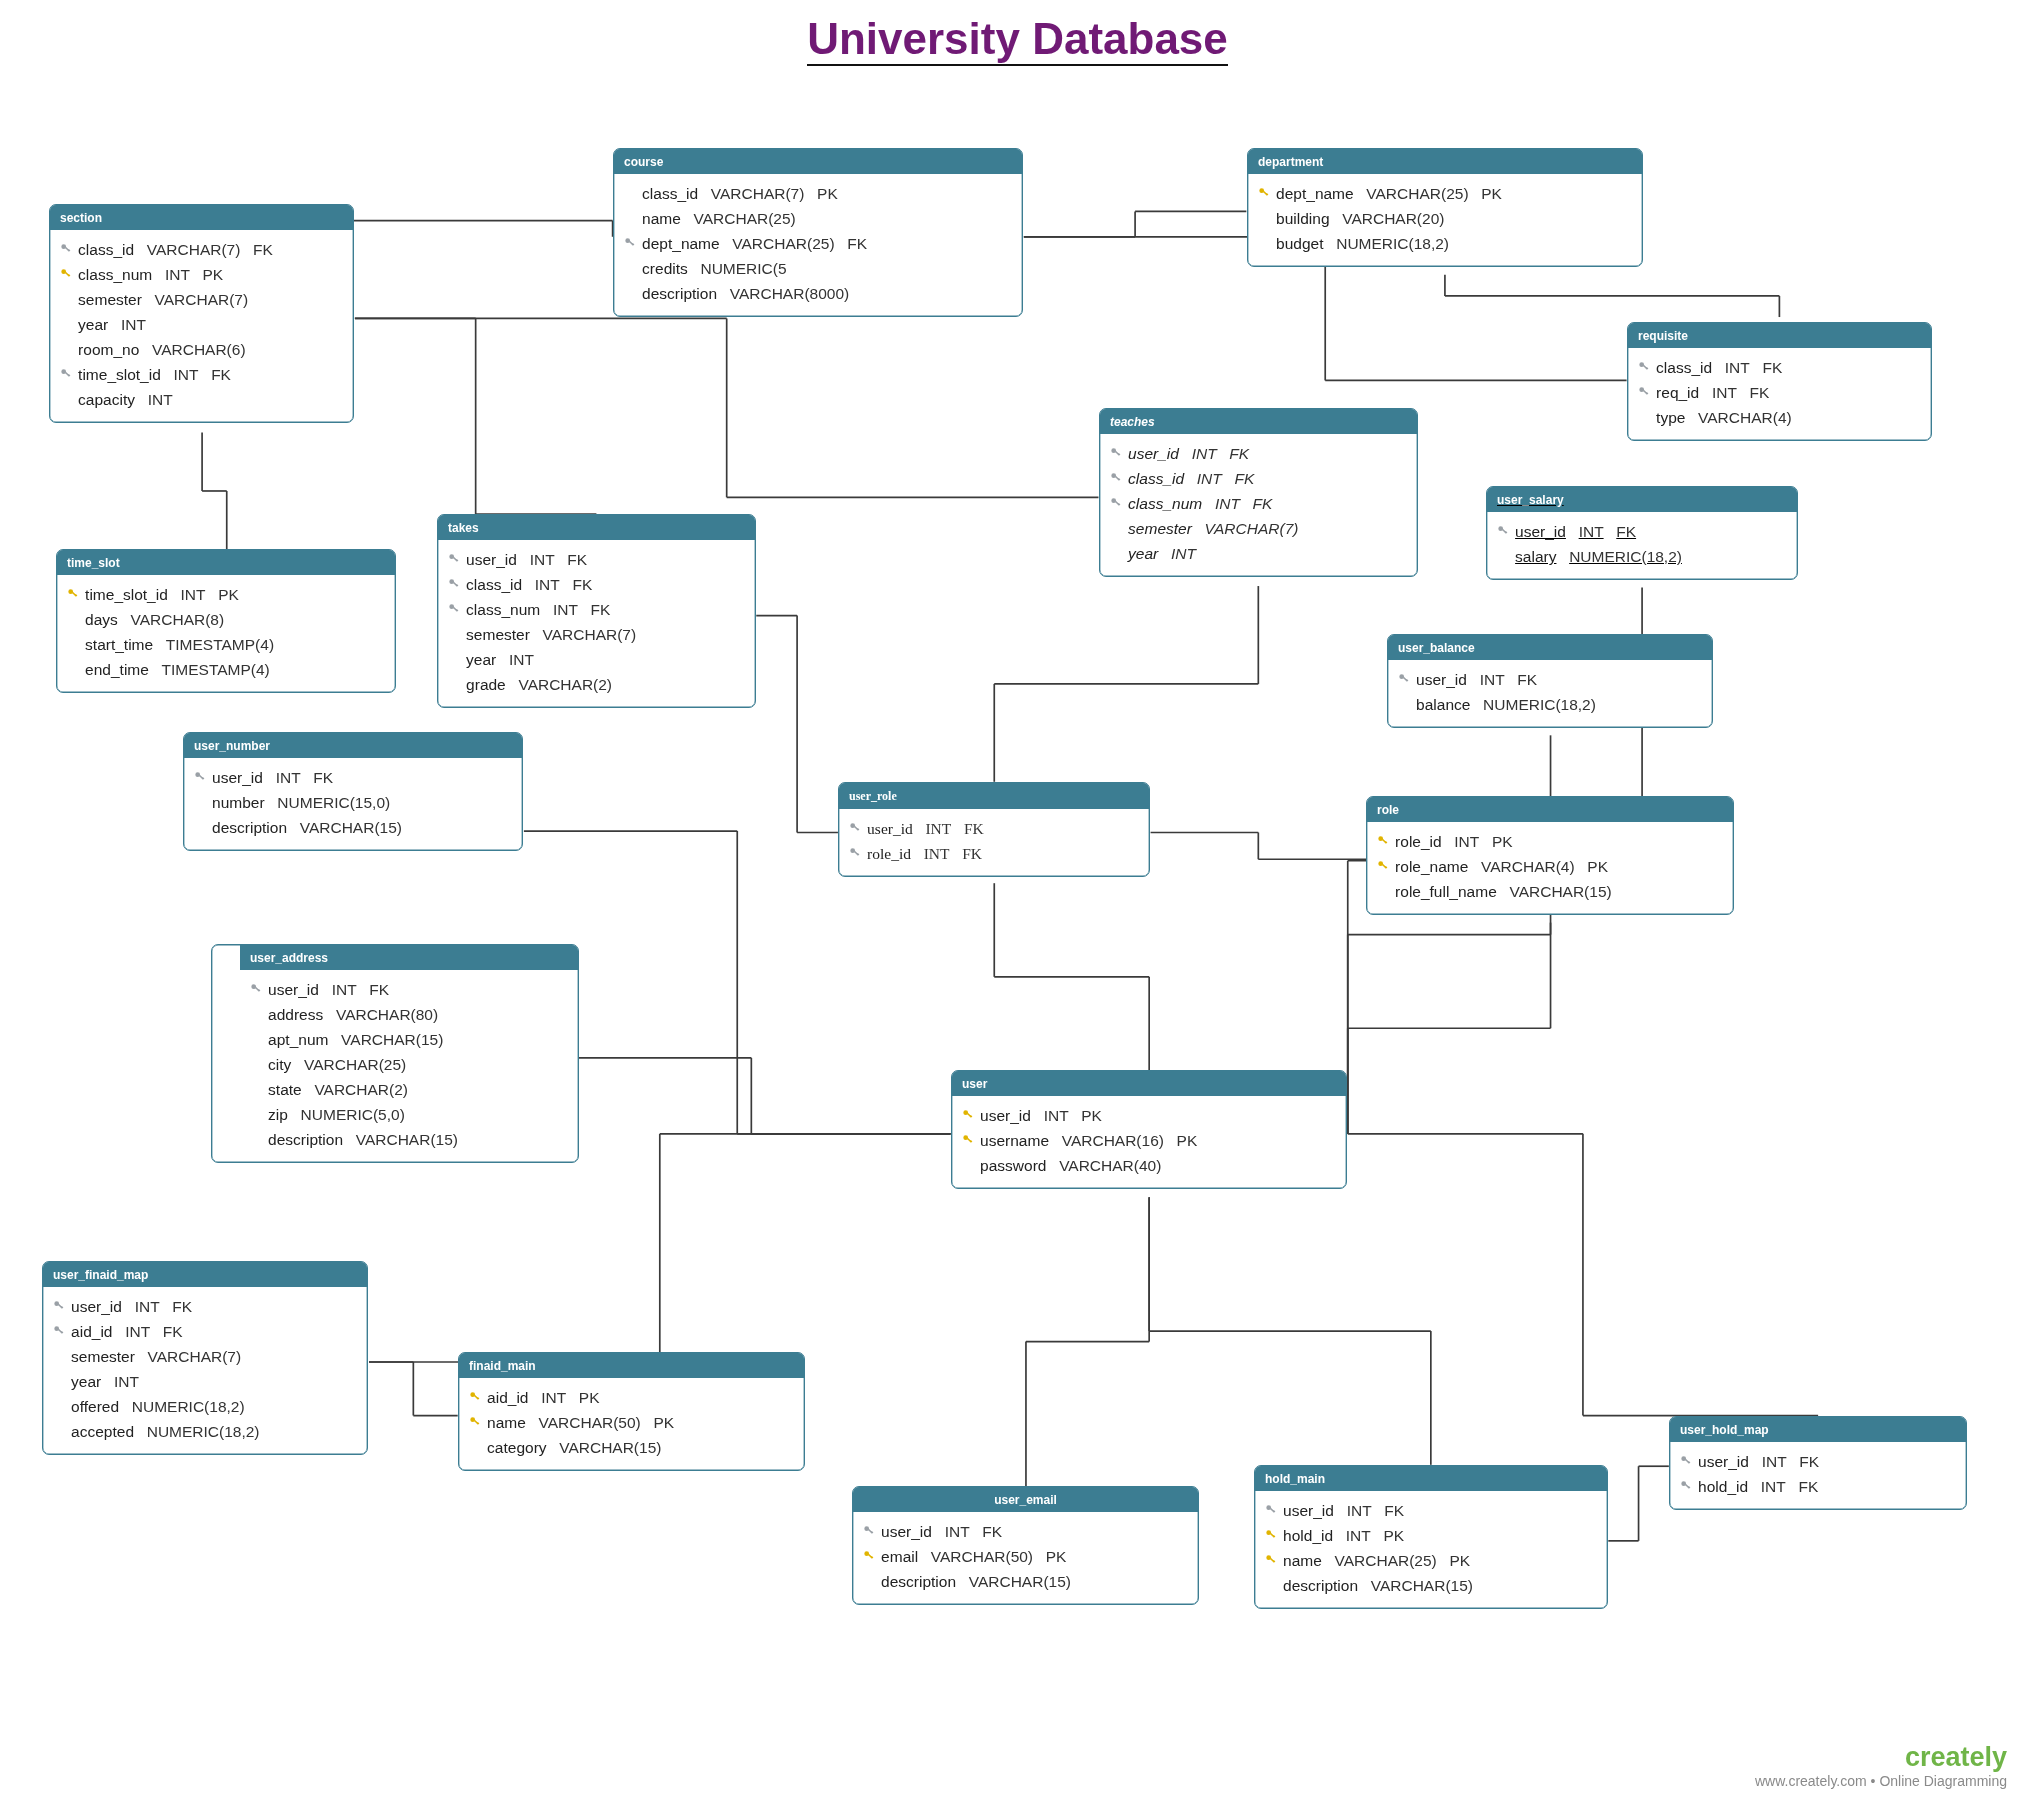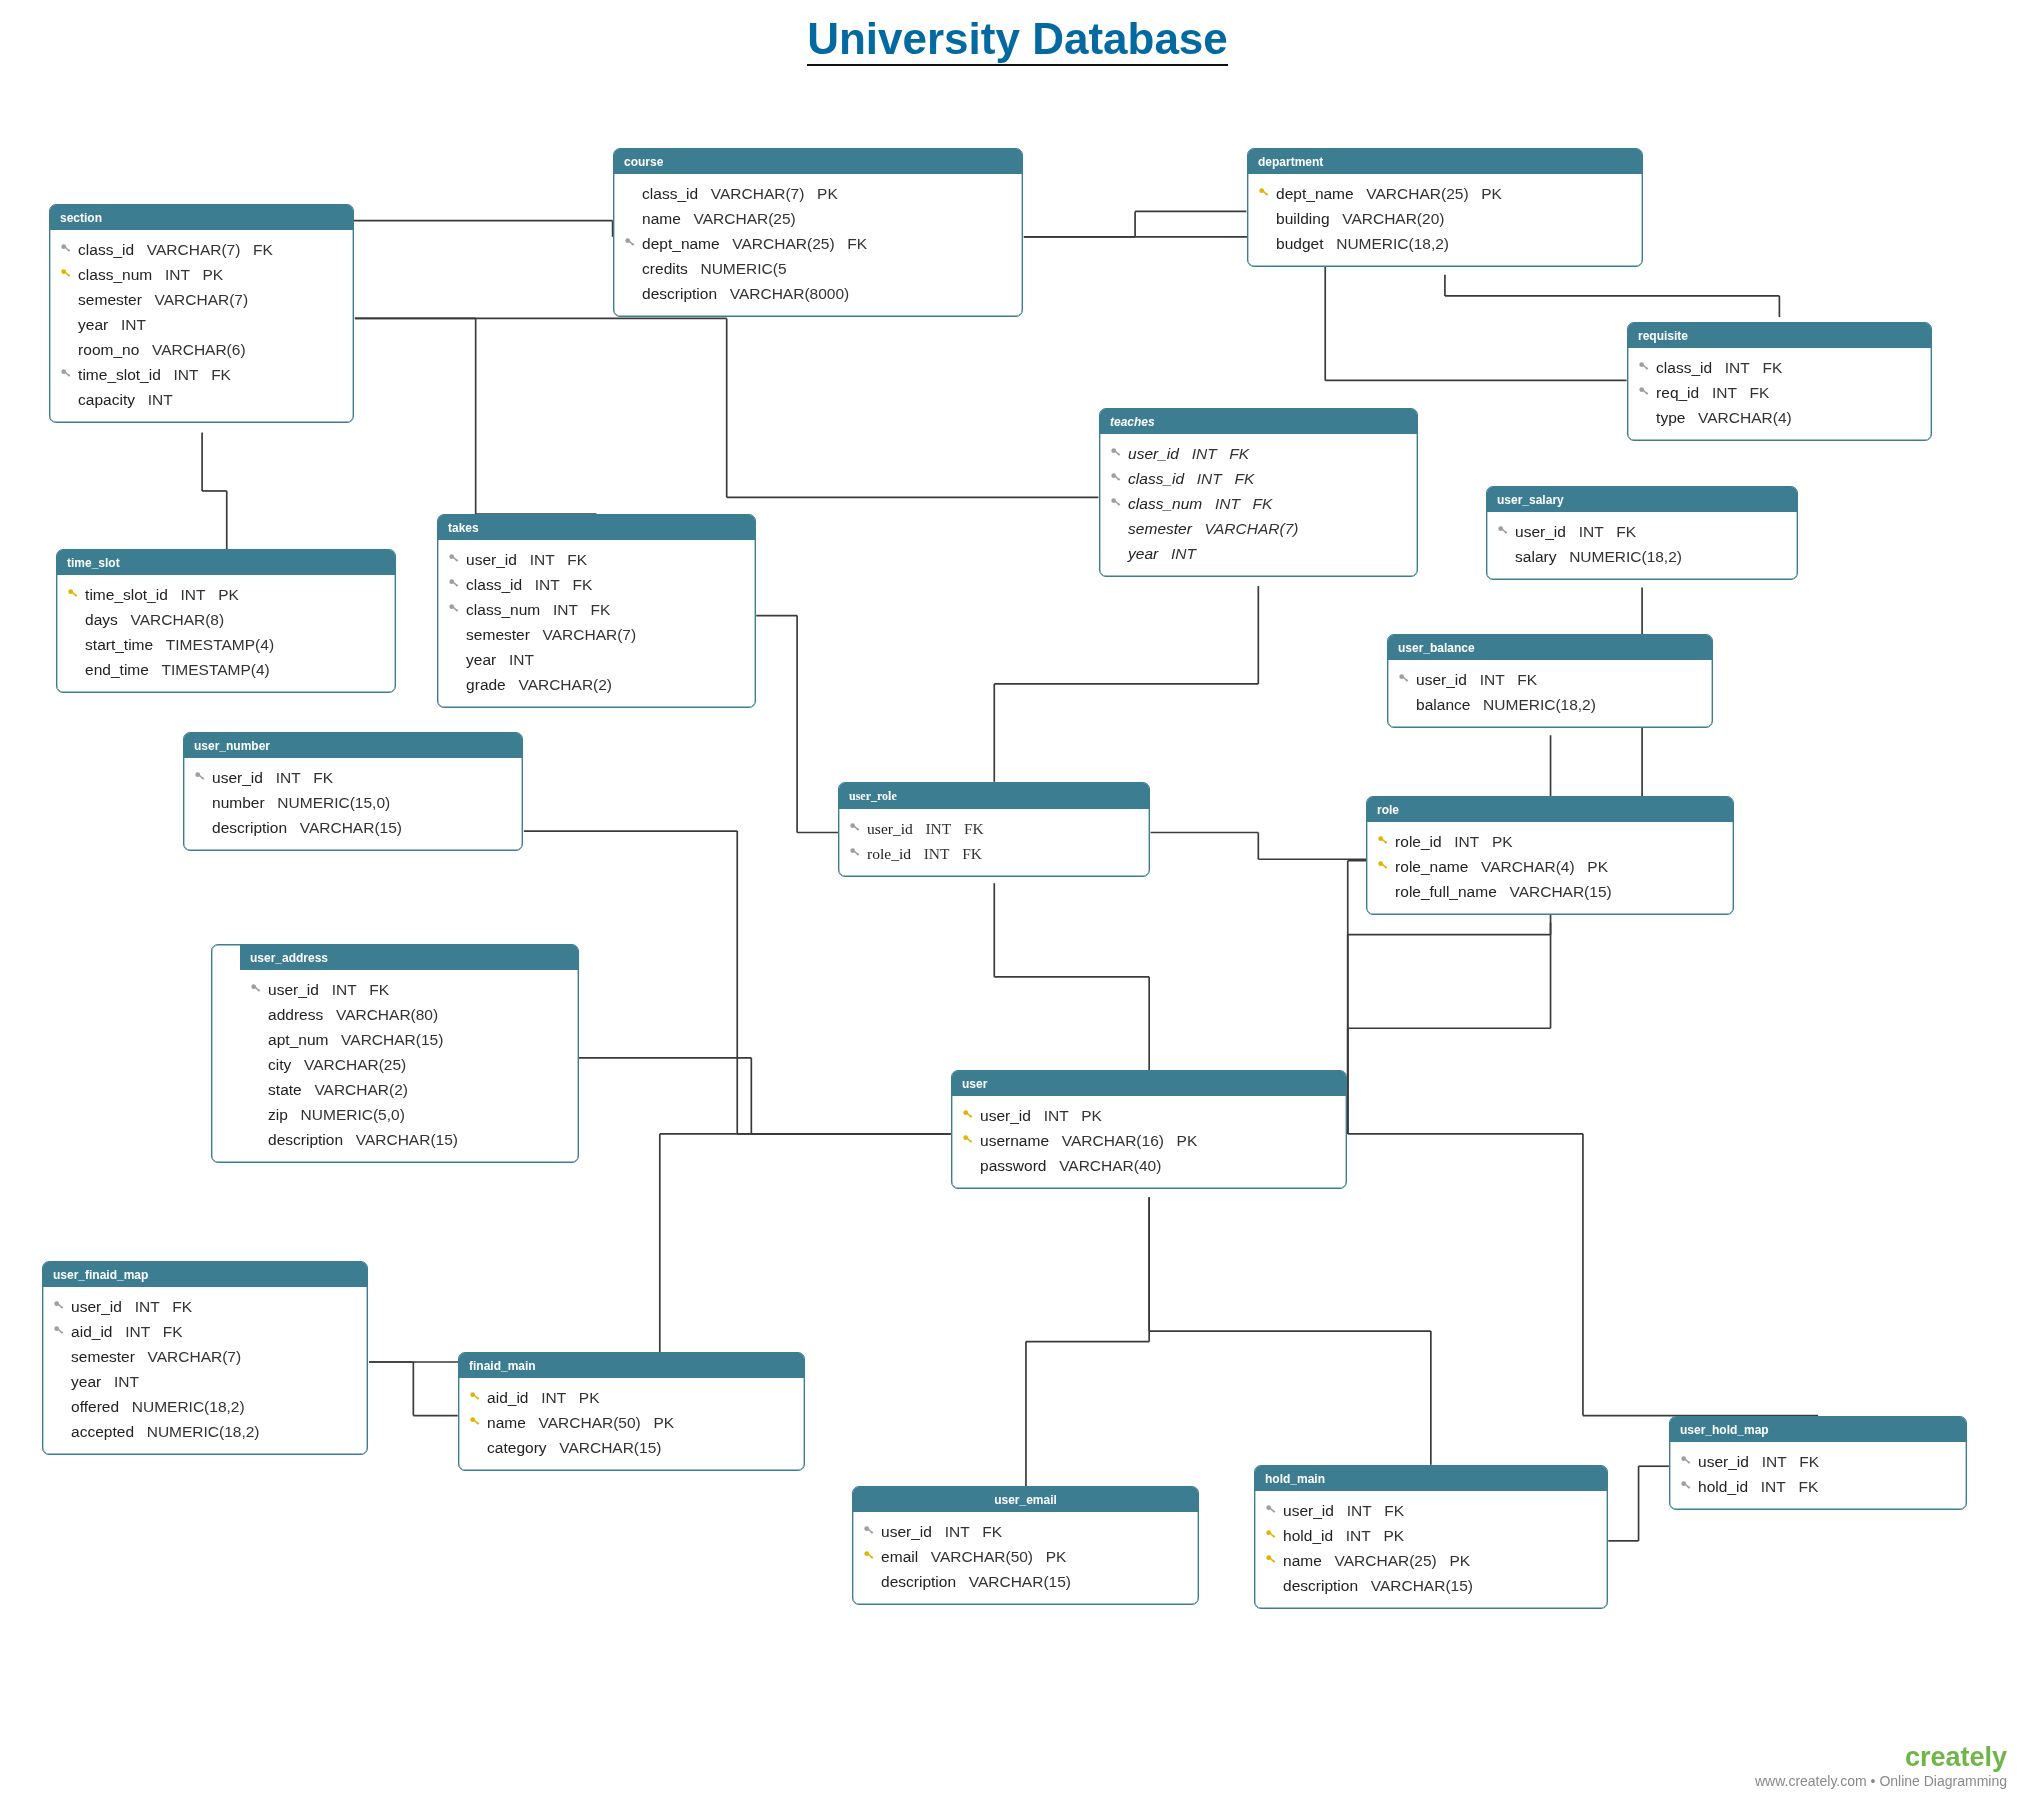--- a/index.html
+++ b/index.html
@@ -1,17 +1,17 @@
 <!DOCTYPE html>
 <html style="font-size:11.3px"><head>
 <meta charset="utf-8">
 <style>
   html,body{margin:0;padding:0;background:#fff;font-family:Arial,Helvetica,sans-serif}
   #stage{position:relative;width:2035px;height:1803px;background:#fff}
-  .title{position:absolute;left:0;right:0;top:14px;text-align:center;font-size:44px;font-weight:700;color:#0369a1}
+  .title{position:absolute;left:0;right:0;top:14px;text-align:center;font-size:44px;font-weight:700;color:#701a75}
   .title span{border-bottom:2.8px solid #111;padding-bottom:1.4px}
   svg.edges{position:absolute;left:0;top:0;width:2035px;height:1803px;pointer-events:none}
   svg.edges line{stroke:#3a3a3a;stroke-width:2.4}
   .tbl{position:absolute;background:#fff;border:1.4px solid #3c7d92;border-radius:7px;overflow:hidden;box-shadow:0 0 0 0.4px #3c7d92 inset}
   .hdr{background:#3c7d92;color:#fff;font-weight:700;font-size:12px;padding:5.6px 10px}
   .rows{padding:7px 7px 10px 7px}
   .row{display:flex;align-items:center;font-size:15.5px;color:#222;line-height:25px;white-space:nowrap}
   .key{width:18.3px;flex:0 0 18.3px;display:flex;justify-content:center;align-items:center}
   .key svg{width:12.7px;height:12.7px}
   .nm{padding-left:2.8px}
@@ -321,21 +321,21 @@
       <span class="nm">semester</span>
       <span class="tp">VARCHAR(7)</span>
         </div>
         <div class="row">
       <span class="key"></span>
       <span class="nm">year</span>
       <span class="tp">INT</span>
         </div>
       </div>
     </div>
-    <div class="tbl" style="left: 1486px; top: 486px; width: 310px;">
+    <div class="tbl" style="left: 1486px; top: 486px; width: 310px; text-decoration: underline;">
       <div class="hdr">user_salary</div>
       <div class="rows">
         <div class="row">
       <span class="key">
             <svg viewBox="0 0 24 24">
               <g fill="#9aa0a6">
                 <circle cx="7" cy="7" r="4.5"></circle>
                 <rect x="9" y="9" width="3" height="11" transform="rotate(-45 9 9)"></rect>
                 <rect x="15" y="13" width="2.5" height="4" transform="rotate(-45 15 13)"></rect>
               </g>

